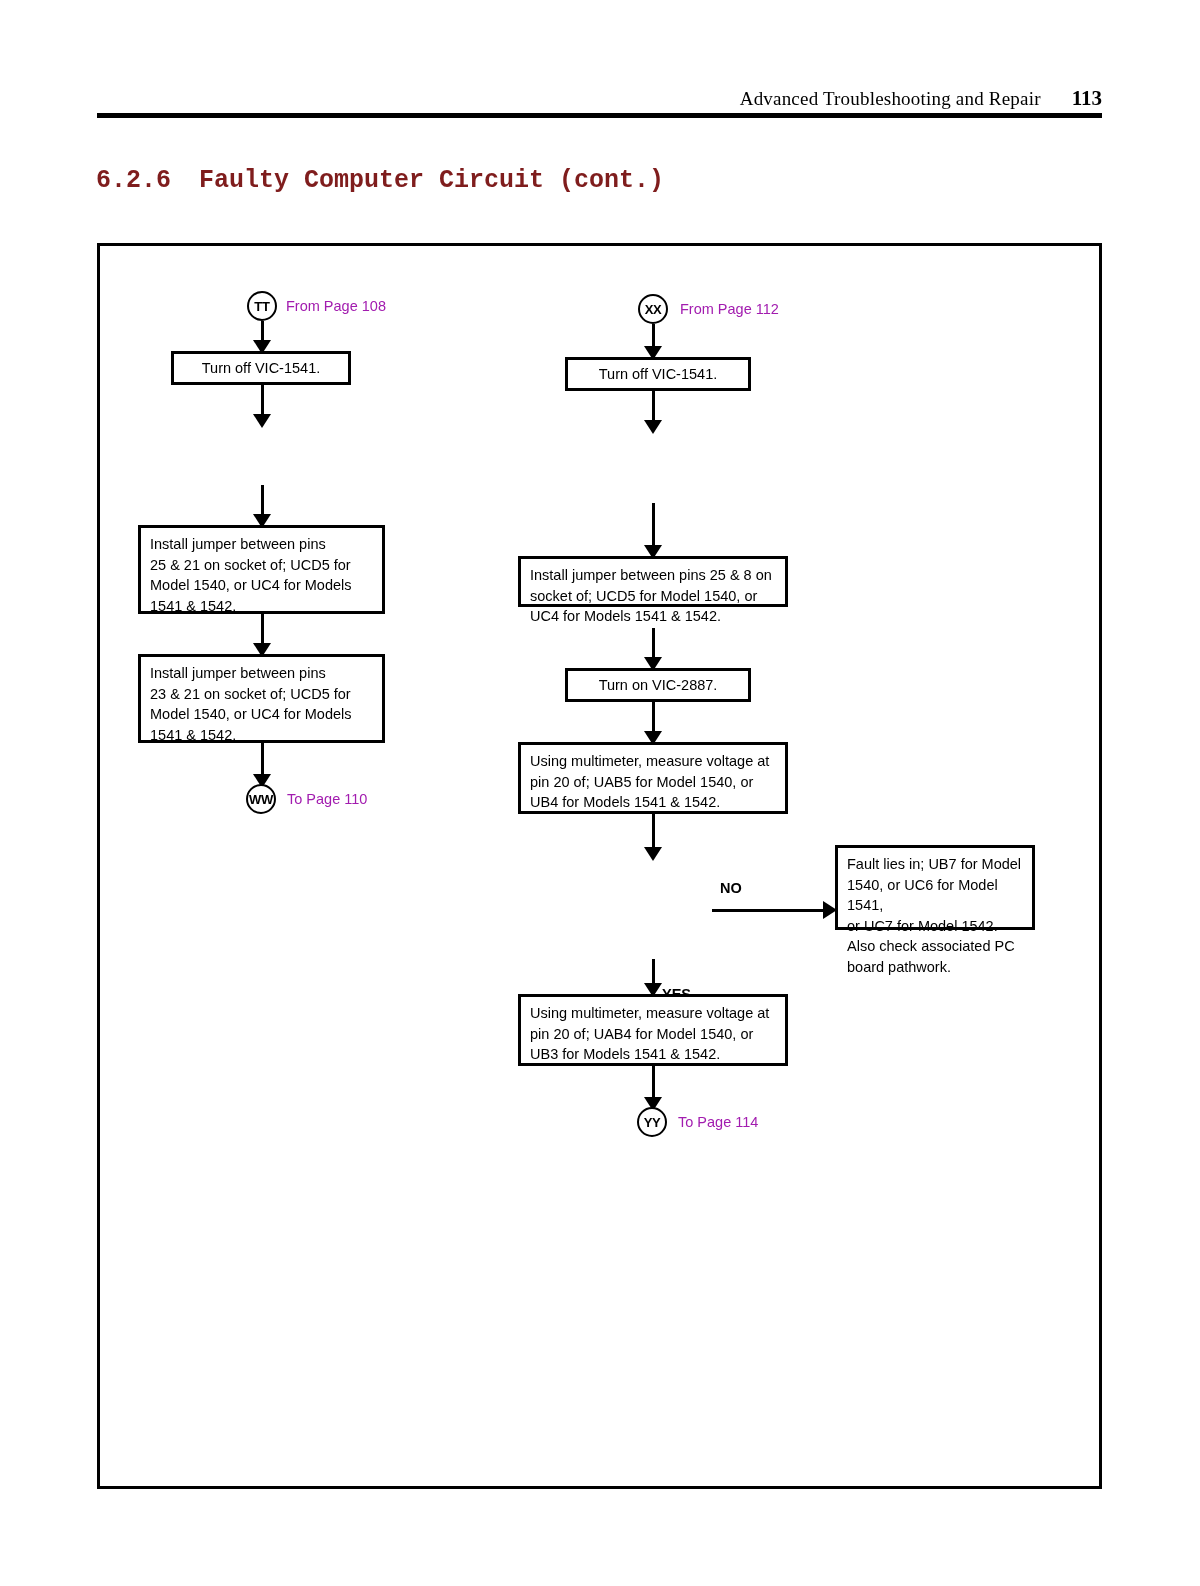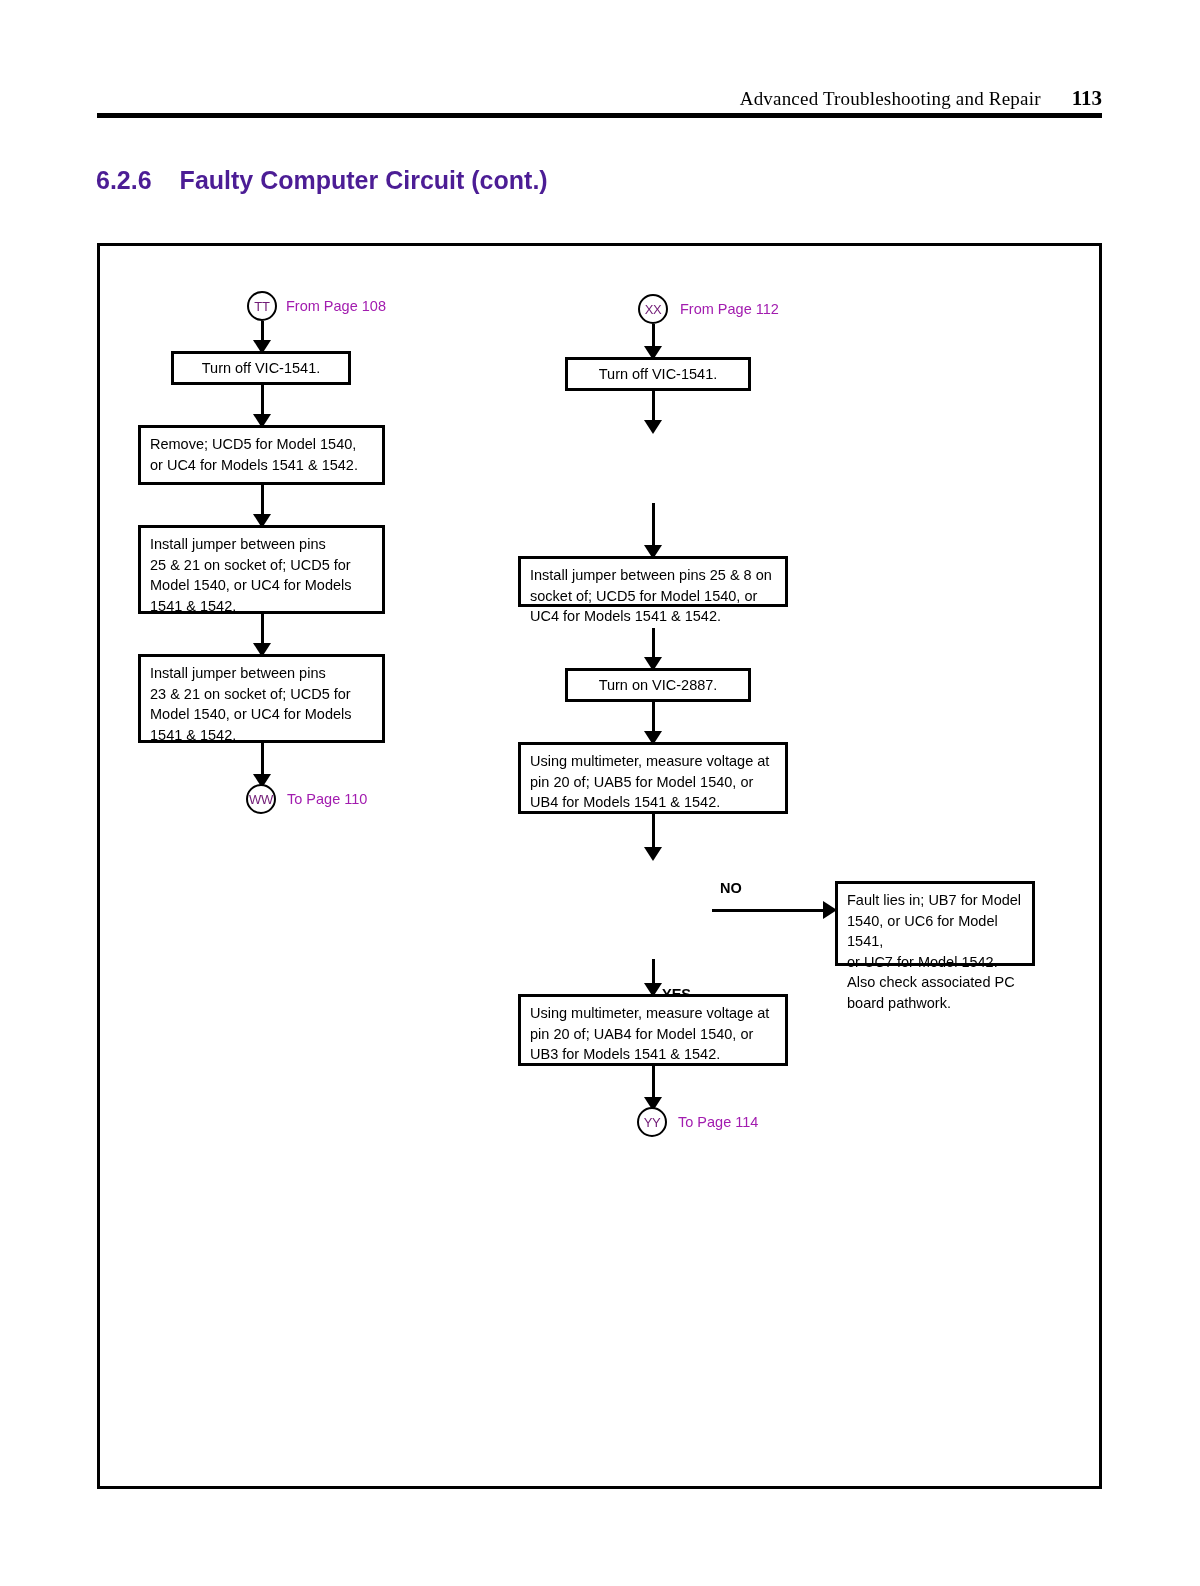--- a/index.html
+++ b/index.html
@@ -41,24 +41,24 @@
     width: 1005px;
     height: 5px;
     background: #000;
   }
 
   
   #section-title {
     position: absolute;
     left: 96px;
     top: 166px;
-    font-family: Liberation Sans, sans-serif;
+    font-family: Liberation Mono, monospace;
     font-weight: bold;
     font-size: 25px;
-    color: #4c1d95;
+    color: #7f1d1d;
     white-space: nowrap;
   }
   #section-title .sec-num { margin-right: 28px; }
 
   
   #flow-frame {
     position: absolute;
     left: 97px;
     top: 243px;
     width: 1005px;
@@ -94,23 +94,23 @@
     box-sizing: border-box;
     width: 30px;
     height: 30px;
     border: 2.5px solid #000;
     border-radius: 50%;
     background: #fff;
     display: flex;
     align-items: center;
     justify-content: center;
     font-size: 13px;
-    font-weight: normal;
+    font-weight: bold;
     letter-spacing: -0.3px;
-    color: #701a75;
+    color: #000000;
   }
   .connector-label {
     position: absolute;
     font-size: 14.5px;
     color: #a21caf;
     white-space: nowrap;
   }
 
   
   .vline {
@@ -194,24 +194,20 @@
     <div class="vline" style="left:160.5px; top:75px; height:25px;"></div>
     <div class="arrowhead-down" style="left:153px; top:94px;"></div>
 
     <div class="node center" style="left:71px; top:105px; width:180px; height:34px;">
       <span class="txt">Turn off VIC-1541.</span>
     </div>
 
     <div class="vline" style="left:160.5px; top:139px; height:38px;"></div>
     <div class="arrowhead-down" style="left:153px; top:168px;"></div>
 
-    <div class="node" style="left:38px; top:179px; width:247px; height:60px;">
-      <span class="txt">Remove; UCD5 for Model 1540,
-or UC4 for Models 1541 &amp; 1542.</span>
-    </div>
 
     <div class="vline" style="left:160.5px; top:239px; height:38px;"></div>
     <div class="arrowhead-down" style="left:153px; top:268px;"></div>
 
     <div class="node" style="left:38px; top:279px; width:247px; height:89px;">
       <span class="txt">Install jumper  between pins
 25 &amp; 21 on socket of; UCD5 for
 Model 1540, or UC4 for Models
 1541 &amp; 1542.</span>
     </div>
@@ -276,21 +272,21 @@
     </div>
 
     <div class="vline" style="left:551.5px; top:568px; height:42px;"></div>
     <div class="arrowhead-down" style="left:544px; top:601px;"></div>
 
 
     <div class="hline" style="left:612px; top:662.5px; width:115px;"></div>
     <div class="arrowhead-right" style="left:723px; top:655px;"></div>
     <div class="branch-label" style="left:620px; top:634px;">NO</div>
 
-    <div class="node" style="left:735px; top:599px; width:200px; height:85px;margin-top:36px;">
+    <div class="node" style="left:735px; top:599px; width:200px; height:85px;">
       <span class="txt">Fault lies in; UB7 for Model
 1540, or UC6 for Model 1541,
 or UC7 for Model 1542.
 Also check associated PC
 board pathwork.</span>
     </div>
 
     <div class="vline" style="left:551.5px; top:713px; height:33px;"></div>
     <div class="arrowhead-down" style="left:544px; top:737px;"></div>
     <div class="branch-label" style="left:562px; top:740px;">YES</div>

